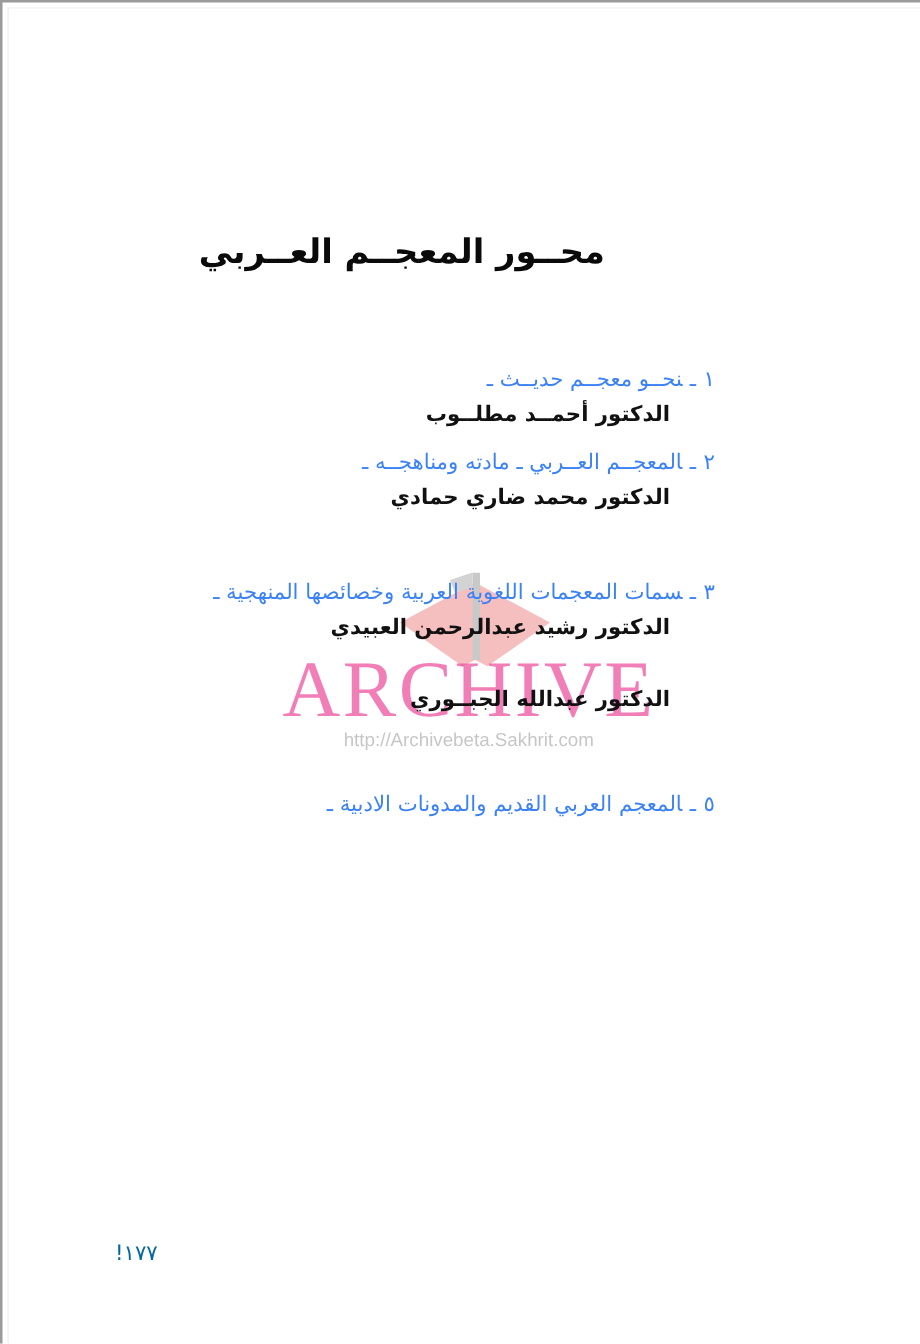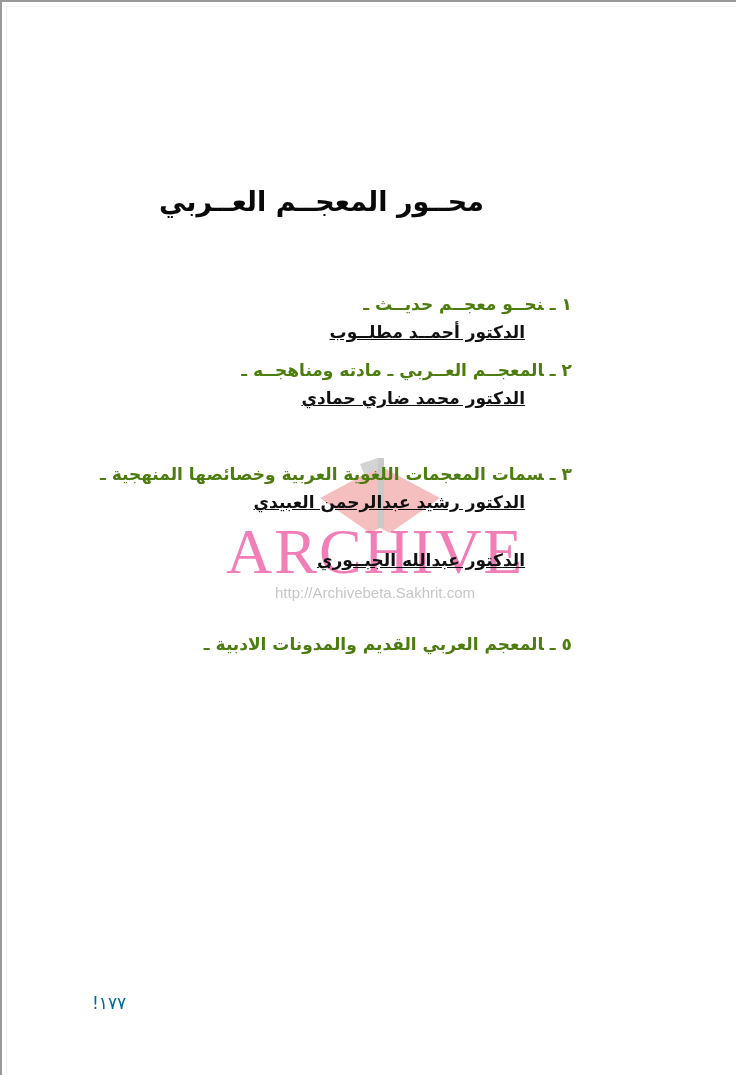--- a/index.html
+++ b/index.html
@@ -51,35 +51,34 @@
       direction: rtl;
     }
     .toc-item {
       position: absolute;
       right: 0;
       direction: rtl;
       white-space: nowrap;
     }
     .toc-title {
       font-family: "DejaVu Sans", sans-serif;
-      font-weight: bold;
+      font-weight: normal;
       font-size: 17px;
-      color: #4d7c0f;
+      color: #3b82f6;
       line-height: 28px;
     }
     .toc-num { margin-left: 6px; }
     .toc-dash { margin-left: 6px; }
     .toc-author {
       font-family: "DejaVu Sans", sans-serif;
       font-weight: bold;
       font-size: 17px;
       color: #111;
       line-height: 28px;
-      margin-right: 47px;
-      text-decoration: underline;
+      margin-right: 36px;
     }
 
     
     .wm-book {
       position: absolute;
       left: 300px;
       top: 458px;
       width: 160px;
       height: 75px;
       opacity: 0.55;

